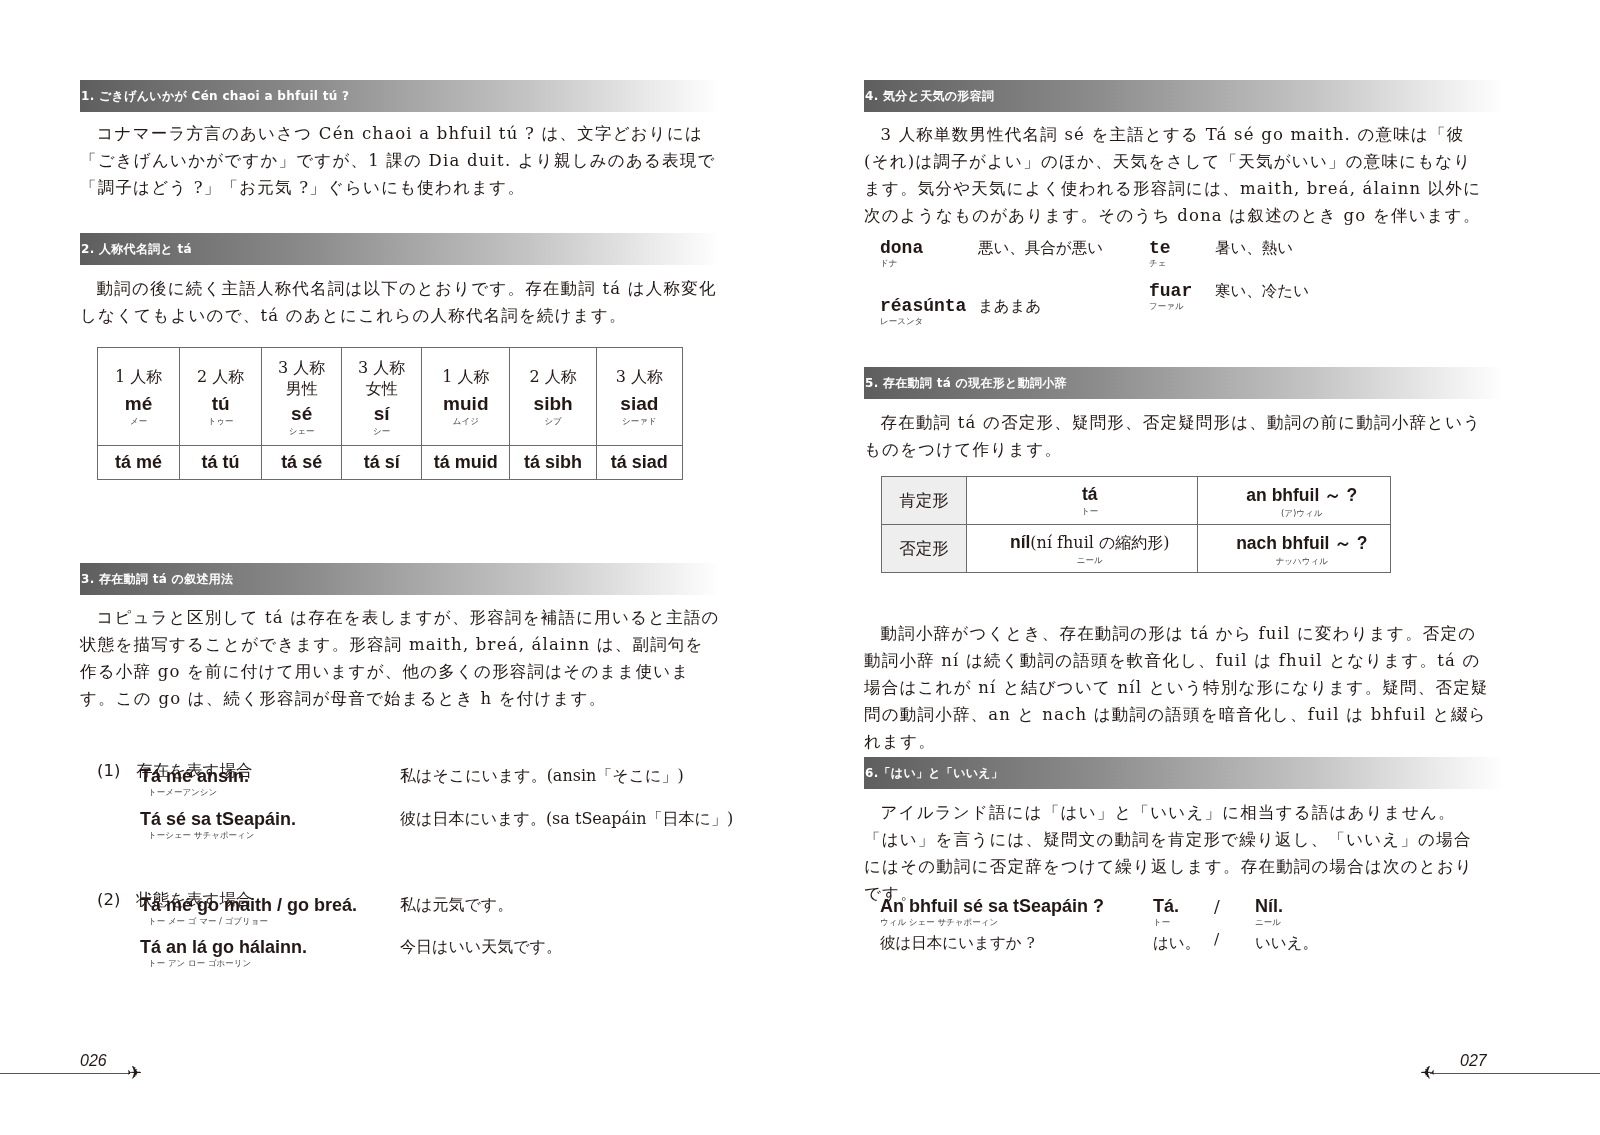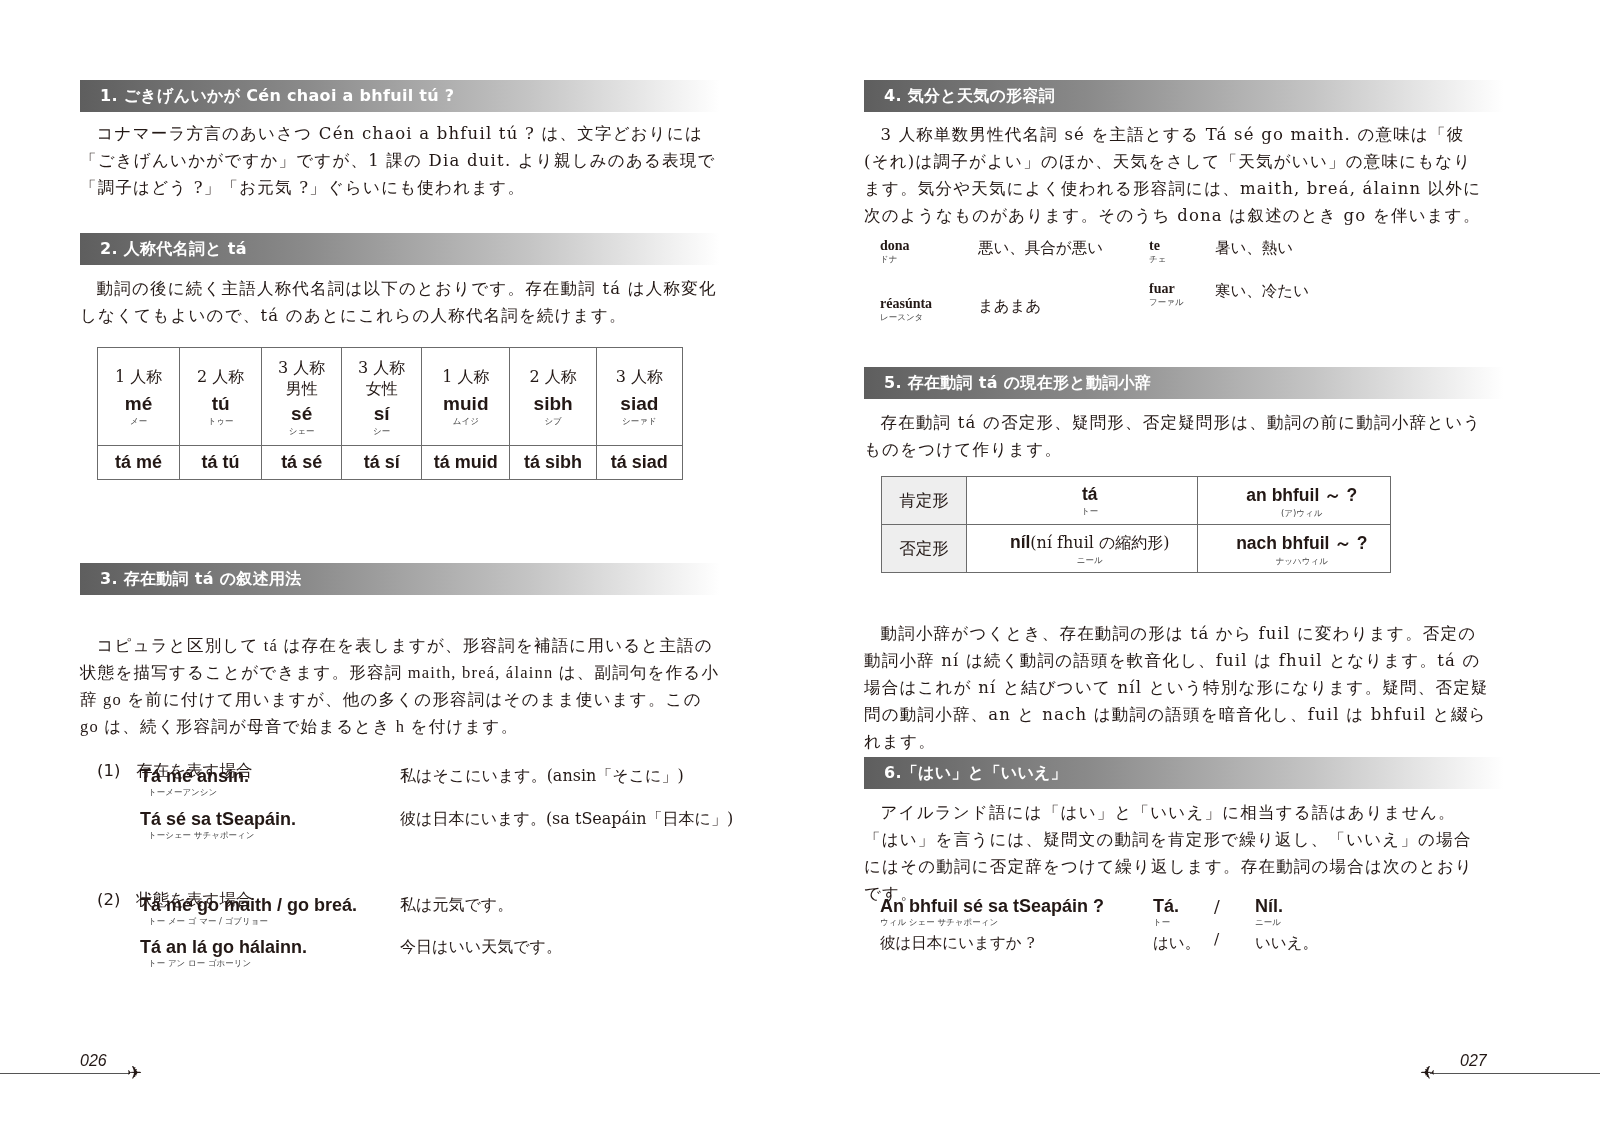--- a/index.html
+++ b/index.html
@@ -4,36 +4,36 @@
   <style>
     html, body { margin: 0; padding: 0; background: #ffffff; }
     body { width: 1600px; height: 1135px; position: relative; overflow: hidden; color: #231815;
       font-family: "DejaVu Serif", "Liberation Serif", serif; }
     .page { position: absolute; top: 0; height: 1135px; width: 800px; }
     .page.left { left: 0; }
     .page.right { left: 800px; }
     .sec-head { position: absolute; height: 32px; width: 640px;
       background: linear-gradient(to right, #5e5e5e 0%, #8a8a8a 35%, #c4c4c4 70%, #ffffff 100%);
       color: #fff; font-family: "DejaVu Sans", "Liberation Sans", sans-serif; font-weight: bold;
-      font-size: 16px; line-height: 32px; padding-left: 20px; box-sizing: border-box; letter-spacing: 0.3px; }
+      font-size: 12px; line-height: 32px; padding-left: 1px; box-sizing: border-box; letter-spacing: 0.3px; }
     .para { position: absolute; width: 640px; font-size: 16.5px; line-height: 27px; letter-spacing: 1.2px; text-indent: 1em; }
     table.grid { position: absolute; border-collapse: collapse; font-size: 16px; }
     table.grid td, table.grid th { border: 1.5px solid #6b6b6b; text-align: center; padding: 0; }
     table.grid th { background: #eeeeee; font-family: "DejaVu Sans", sans-serif; font-weight: normal; height: 33px; }
     .person { font-size: 16px; line-height: 21px; display: block; }
     .pron { font-family: "Liberation Sans", sans-serif; font-weight: bold; font-size: 19px; display: block; margin-top: 6px; }
     .kana { font-size: 8.5px; color: #444; display: block; line-height: 12px; font-family: "DejaVu Sans", sans-serif; }
     .ta { font-family: "Liberation Sans", sans-serif; font-weight: bold; font-size: 18px; }
     .sub-head { position: absolute; font-family: "DejaVu Sans", sans-serif; font-size: 16.5px; margin-top: 20px; }
     .ex { position: absolute; }
     .ex .ga { font-family: "Liberation Sans", sans-serif; font-weight: bold; font-size: 18px; white-space: nowrap; }
     .ex .kk { font-size: 8.5px; color: #444; font-family: "DejaVu Sans", sans-serif; white-space: nowrap; }
     .ex .jp { position: absolute; font-size: 16px; white-space: nowrap; top: 0; margin-left: 20px; }
     .vocab { position: absolute; }
-    .vocab .w { font-family: Liberation Serif, serif; font-weight: bold; font-size: 14px; }
+    .vocab .w { font-family: Liberation Mono, monospace; font-weight: bold; font-size: 18px; }
     .vocab .kk { font-size: 8.5px; color: #444; font-family: "DejaVu Sans", sans-serif; }
     .vocab .m { position: absolute; top: 0; font-size: 15.5px; white-space: nowrap; }
     .pageno { position: absolute; font-family: "Liberation Sans", sans-serif; font-style: italic; font-size: 16px; top: 1052px; }
     .footline { position: absolute; top: 1073px; height: 1px; background: #555; }
     .plane { position: absolute; top: 1062px; font-size: 18px; font-family: "DejaVu Sans", sans-serif; }
     table.tb2 td.rowh { background: #eeeeee; font-family: "DejaVu Sans", sans-serif; font-size: 16.5px; width: 84px; }
     table.tb2 td.cell { text-align: center; padding-left: 16px; }
     table.tb2 .ga { font-family: "Liberation Sans", sans-serif; font-weight: bold; font-size: 17.5px; }
     table.tb2 .kk { font-size: 8.5px; color: #444; display: block; font-family: "DejaVu Sans", sans-serif; line-height: 12px; }
   </style>
@@ -95,21 +95,21 @@
       <td class="ta">tá sé</td>
       <td class="ta">tá sí</td>
       <td class="ta">tá muid</td>
       <td class="ta">tá sibh</td>
       <td class="ta">tá siad</td>
     </tr>
   </tbody>
     </table>
 
   <div class="sec-head" style="left:80px; top:563px;">3.  存在動詞 tá の叙述用法</div>
-  <div class="para" style="left:80px; top:632px;font-family:Liberation Serif, serif;">コピュラと区別して tá は存在を表しますが、形容詞を補語に用いると主語の状態を描写することができます。形容詞 maith, breá, álainn は、副詞句を作る小辞 go を前に付けて用いますが、他の多くの形容詞はそのまま使います。この go は、続く形容詞が母音で始まるとき h を付けます。</div>
+  <div class="para" style="left:80px; top:604px;">コピュラと区別して tá は存在を表しますが、形容詞を補語に用いると主語の状態を描写することができます。形容詞 maith, breá, álainn は、副詞句を作る小辞 go を前に付けて用いますが、他の多くの形容詞はそのまま使います。この go は、続く形容詞が母音で始まるとき h を付けます。</div>
 
   <div class="sub-head" style="left:97px; top:740px;">
     <span>(1)</span>&nbsp;&nbsp;&nbsp;<span>存在を表す場合</span>
   </div>
   <div class="ex" style="left:140px; top:766px;">
     <div class="ga">Tá mé ansin.</div>
     <div class="kk" style="margin-left:8px">トーメーアンシン</div>
     <div class="jp" style="left:240px;">私はそこにいます。(ansin「そこに」)</div>
   </div>
   <div class="ex" style="left:140px; top:809px;">

